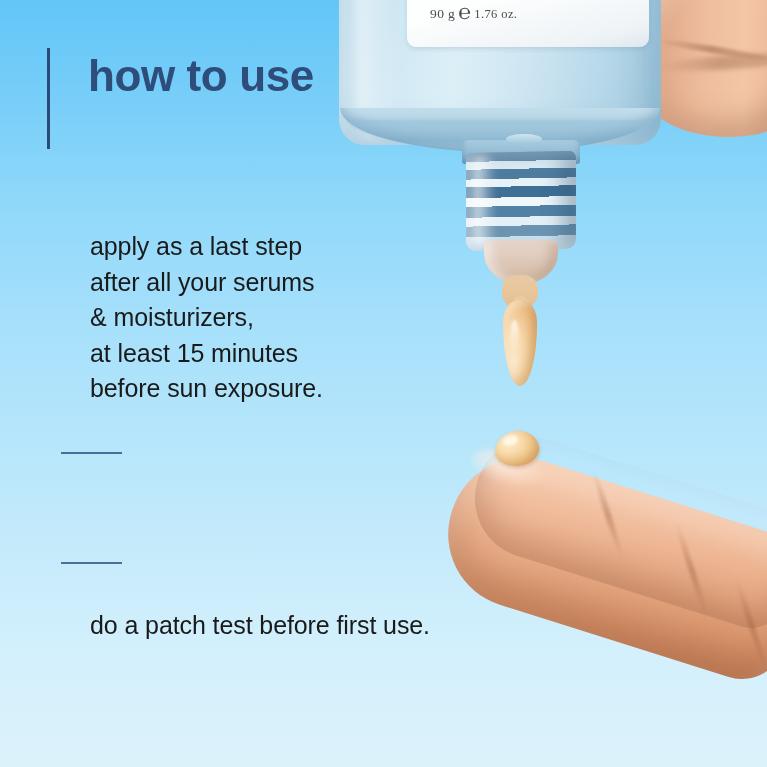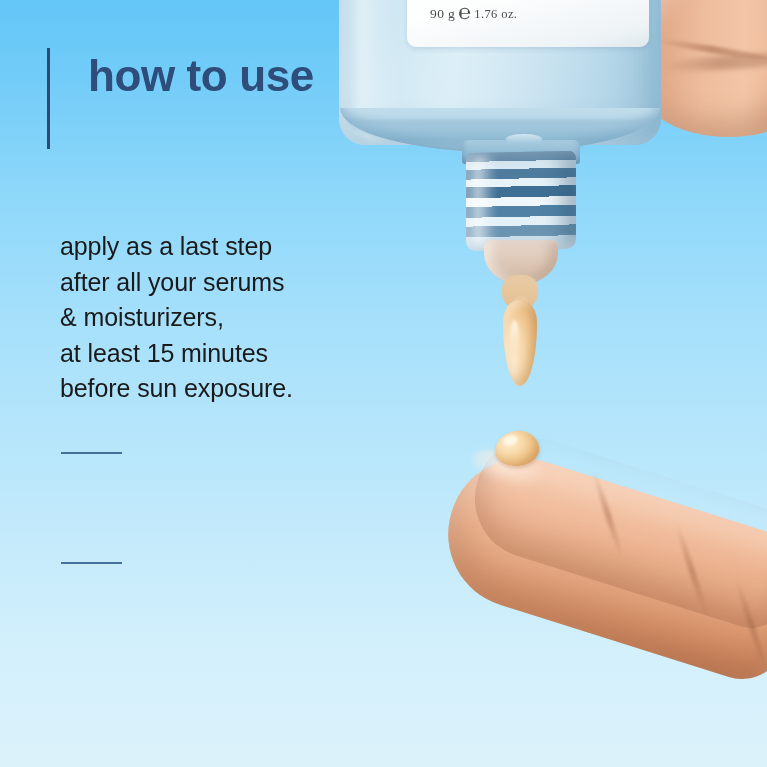--- a/index.html
+++ b/index.html
@@ -295,20 +295,21 @@
     letter-spacing: -.4px;
     margin-left: 24px;
   }
   .body-block {
     position: absolute;
     color: #1A1A1A;
     font-size: 25px;
     line-height: 35.5px;
     letter-spacing: -.1px;
     white-space: pre-line;
+    margin-left: 30px;
   }
   #block-apply { left: 60px; top: 229px; width: 400px; }
   #block-reapply { left: 60px; top: 494px; width: 440px; }
   #block-patch  { left: 60px; top: 608px; width: 480px; }
 
   .divider {
     position: absolute;
     left: 61px;
     width: 61px; height: 2px;
     background: #3C6591;
@@ -367,14 +368,15 @@
 after all your serums
 &amp; moisturizers,
 at least 15 minutes
 before sun exposure.</div>
 
   <div class="divider" id="divider-1"></div>
 
 
   <div class="divider" id="divider-2"></div>
 
+  <div class="body-block" id="block-patch">do a patch test before first use.</div>
 
 </div>
 
 </body></html>

